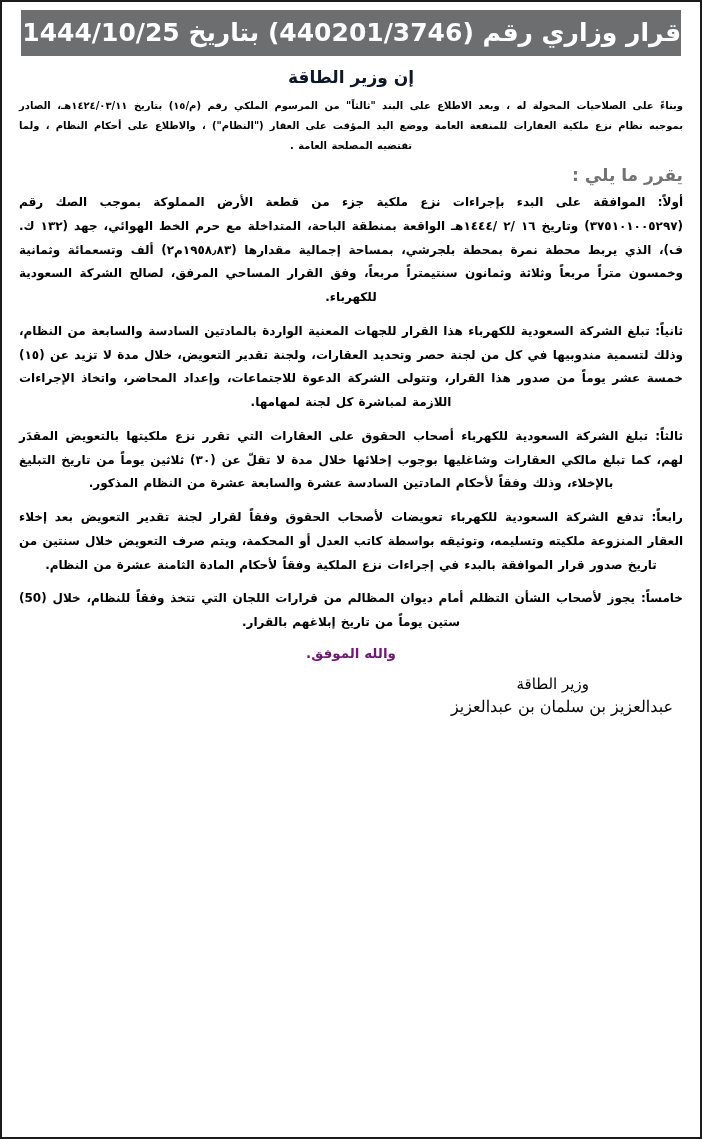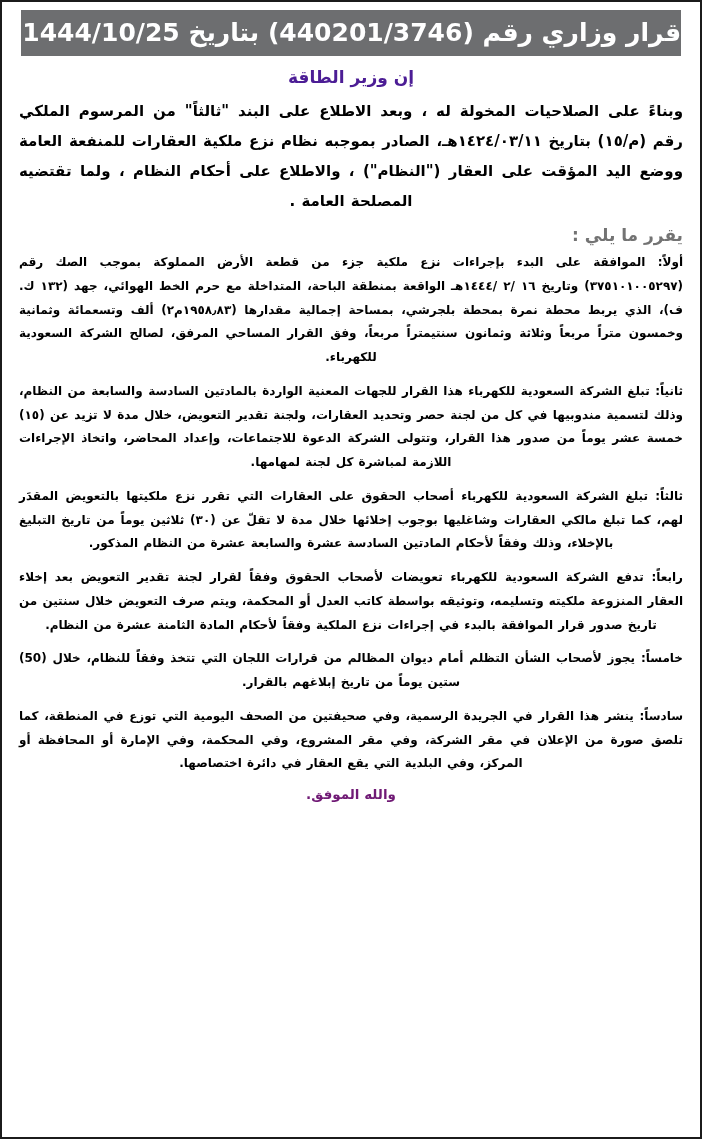--- a/index.html
+++ b/index.html
@@ -42,21 +42,21 @@
     white-space: nowrap;
     overflow: hidden;
   }
 
   
   .heading-center {
     text-align: center;
     font-family: "DejaVu Sans", "Liberation Sans", sans-serif;
     font-weight: bold;
     font-size: 17px;
-    color: #4c1d95;
+    color: #0f172a;
     margin: 11px 0 9px 0;
   }
   .subheading-right {
     text-align: right;
     font-family: "DejaVu Sans", "Liberation Sans", sans-serif;
     font-weight: bold;
     font-size: 17px;
     color: #737373;
     margin: 8px 4px 6px 0;
   }
@@ -67,21 +67,21 @@
     text-align-last: center;
     font-family: "DejaVu Sans", "Liberation Sans", sans-serif;
     font-weight: bold;
     font-size: 14.3px;
     line-height: 1.95;
     color: #000000;
     margin: 0 4px 9px 4px;
     word-spacing: 1px;
   }
   .para.preamble {
-    font-size: 15px;
+    font-size: 10px;
     line-height: 2.0;
   }
   .para.clause {
     font-size: 12px;
     line-height: 1.98;
     margin-bottom: 10px;
   }
   .para.short-last {
     text-align-last: center;
   }
@@ -130,20 +130,23 @@
     <p class="para clause">أولاً: الموافقة على البدء بإجراءات نزع ملكية جزء من قطعة الأرض المملوكة بموجب الصك رقم (٣٧٥١٠١٠٠٥٢٩٧) وتاريخ ١٦ /٢ /١٤٤٤هـ الواقعة بمنطقة الباحة، المتداخلة مع حرم الخط الهوائي، جهد (١٣٢ ك. ف)، الذي يربط محطة نمرة بمحطة بلجرشي، بمساحة إجمالية مقدارها (١٩٥٨٫٨٣م٢) ألف وتسعمائة وثمانية وخمسون متراً مربعاً وثلاثة وثمانون سنتيمتراً مربعاً، وفق القرار المساحي المرفق، لصالح الشركة السعودية للكهرباء.</p>
 
     <p class="para clause">ثانياً: تبلغ الشركة السعودية للكهرباء هذا القرار للجهات المعنية الواردة بالمادتين السادسة والسابعة من النظام، وذلك لتسمية مندوبيها في كل من لجنة حصر وتحديد العقارات، ولجنة تقدير التعويض، خلال مدة لا تزيد عن (١٥) خمسة عشر يوماً من صدور هذا القرار، وتتولى الشركة الدعوة للاجتماعات، وإعداد المحاضر، واتخاذ الإجراءات اللازمة لمباشرة كل لجنة لمهامها.</p>
 
     <p class="para clause">ثالثاً: تبلغ الشركة السعودية للكهرباء أصحاب الحقوق على العقارات التي تقرر نزع ملكيتها بالتعويض المقدَر لهم، كما تبلغ مالكي العقارات وشاغليها بوجوب إخلائها خلال مدة لا تقلّ عن (٣٠) ثلاثين يوماً من تاريخ التبليغ بالإخلاء، وذلك وفقاً لأحكام المادتين السادسة عشرة والسابعة عشرة من النظام المذكور.</p>
 
     <p class="para clause">رابعاً: تدفع الشركة السعودية للكهرباء تعويضات لأصحاب الحقوق وفقاً لقرار لجنة تقدير التعويض بعد إخلاء العقار المنزوعة ملكيته وتسليمه، وتوثيقه بواسطة كاتب العدل أو المحكمة، ويتم صرف التعويض خلال سنتين من تاريخ صدور قرار الموافقة بالبدء في إجراءات نزع الملكية وفقاً لأحكام المادة الثامنة عشرة من النظام.</p>
 
     <p class="para clause">خامساً: يجوز لأصحاب الشأن التظلم أمام ديوان المظالم من قرارات اللجان التي تتخذ وفقاً للنظام، خلال (50) ستين يوماً من تاريخ إبلاغهم بالقرار.</p>
 
-    <p class="para clause">سادساً: ينشر هذا القرار في الجريدة الرسمية، وفي صحيفتين من الصحف اليومية التي توزع في المنطقة، كما تلصق صورة من الإعلان في مقر الشركة، وفي مقر المشروع، وفي المحكمة، وفي الإمارة أو المحافظة أو المركز، وفي البلدية التي يقع العقار في دائرة اختصاصها.</p>
 
 
     <div class="closing">والله الموفق.</div>
 
+    <div class="signature">
+      <p class="sig-title">وزير الطاقة</p>
+      <p class="sig-name">عبدالعزيز بن سلمان بن عبدالعزيز</p>
+    </div>
 
   </div>
 </div>
 
 </body></html>

